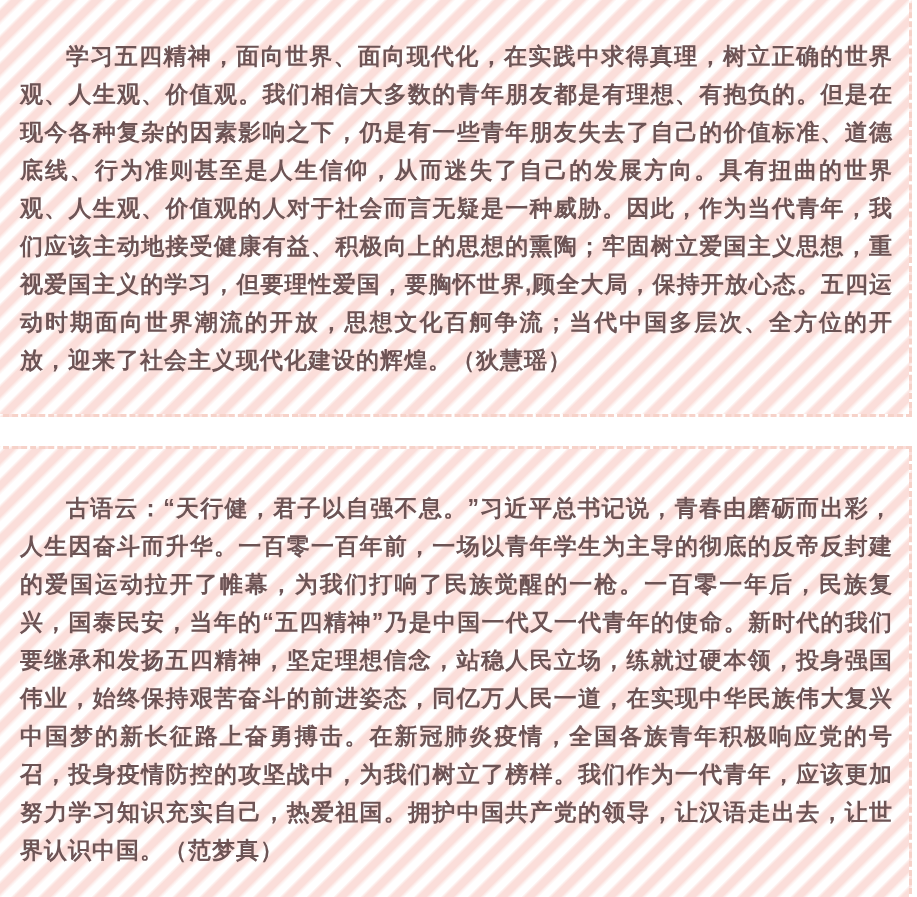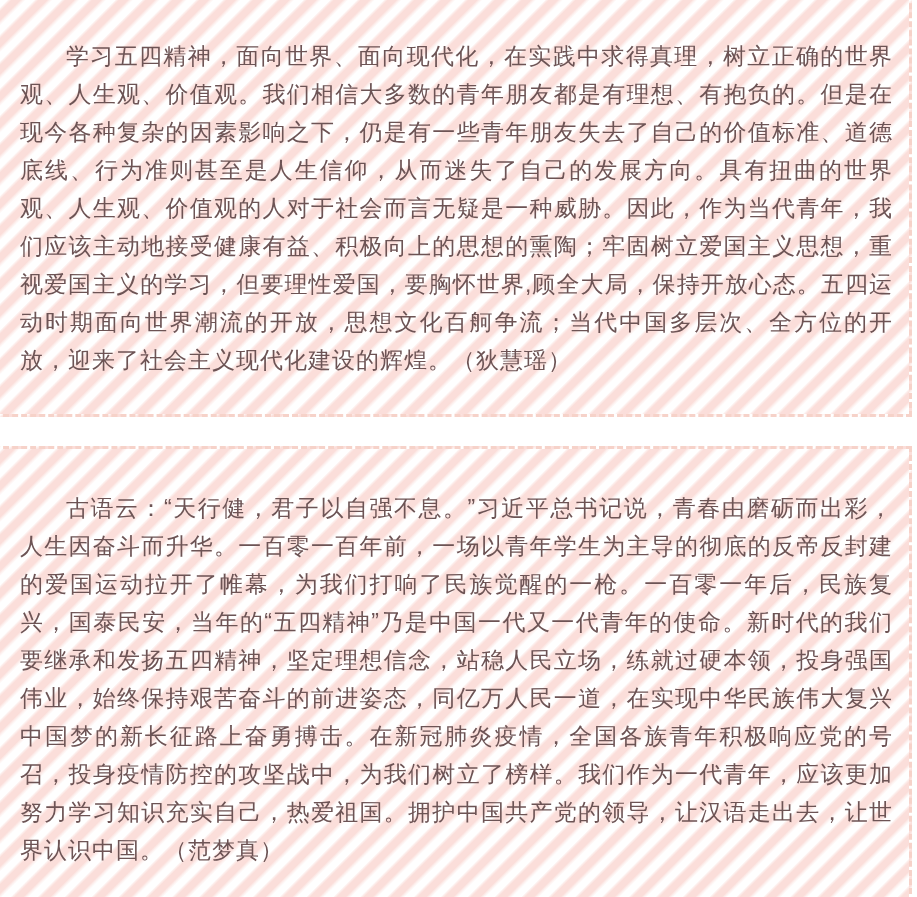--- a/index.html
+++ b/index.html
@@ -45,21 +45,21 @@
     padding: 40px 16px 0 41px;
   }
 
   .paragraph {
     color: var(--text-color);
     font-size: 23px;
     line-height: 38px;
     letter-spacing: 1px;
     text-align: justify;
     text-indent: 2em;
-    font-weight: 400;
+    font-weight: 700;
   }
 </style>
 </head>
 <body>
 
 <div class="article-card card-1">
   <p class="paragraph">学习五四精神，面向世界、面向现代化，在实践中求得真理，树立正确的世界观、人生观、价值观。我们相信大多数的青年朋友都是有理想、有抱负的。但是在现今各种复杂的因素影响之下，仍是有一些青年朋友失去了自己的价值标准、道德底线、行为准则甚至是人生信仰，从而迷失了自己的发展方向。具有扭曲的世界观、人生观、价值观的人对于社会而言无疑是一种威胁。因此，作为当代青年，我们应该主动地接受健康有益、积极向上的思想的熏陶；牢固树立爱国主义思想，重视爱国主义的学习，但要理性爱国，要胸怀世界,顾全大局，保持开放心态。五四运动时期面向世界潮流的开放，思想文化百舸争流；当代中国多层次、全方位的开放，迎来了社会主义现代化建设的辉煌。（狄慧瑶）</p>
 </div>
 
 <div class="article-card card-2">

